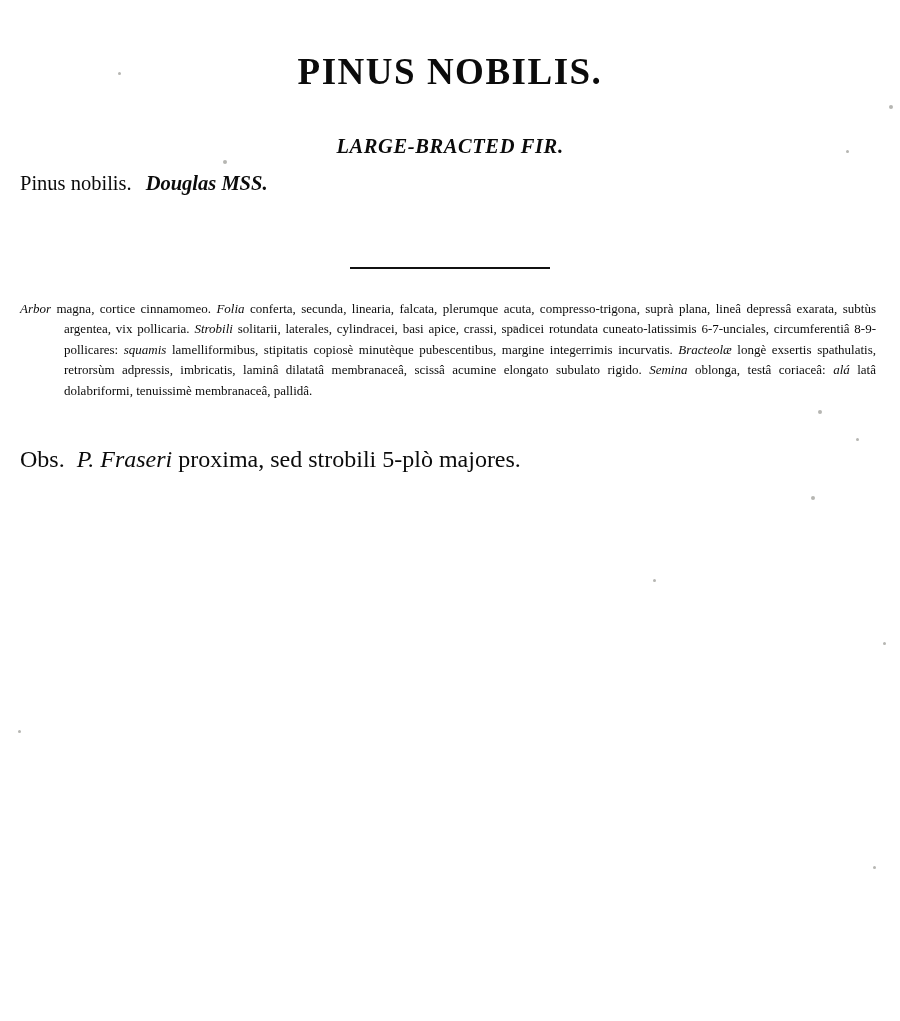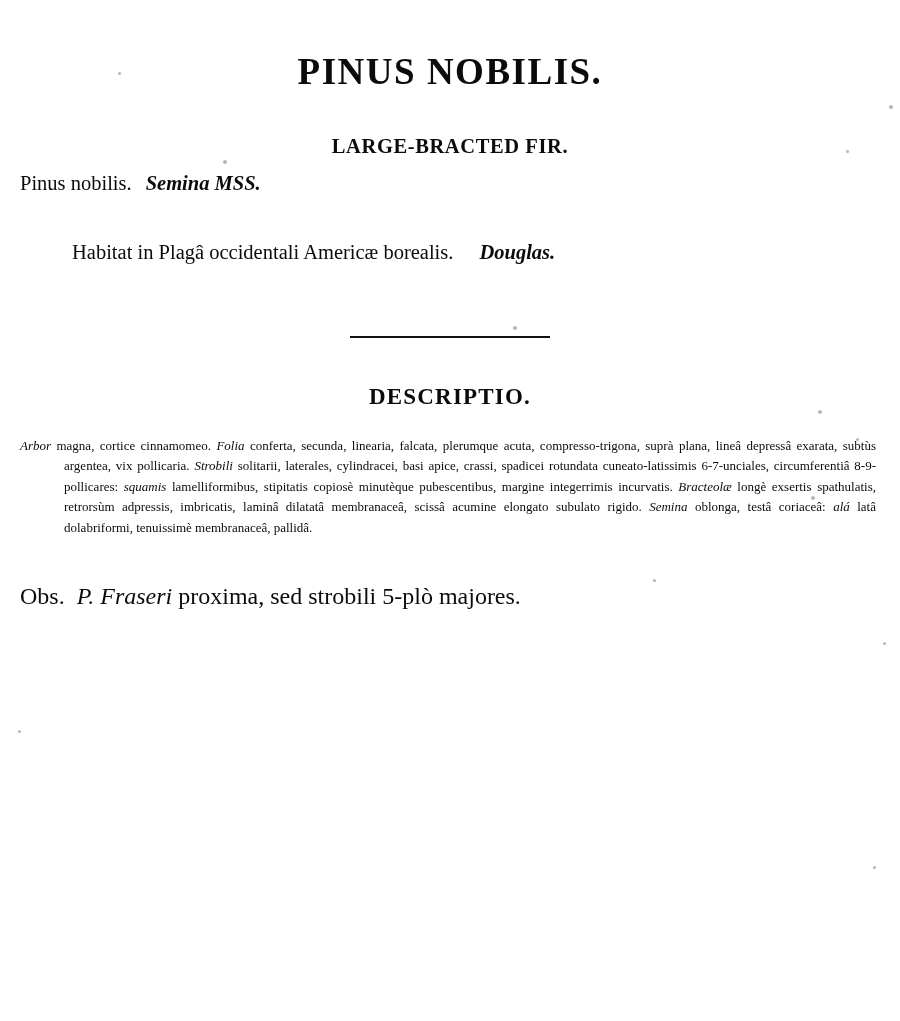--- a/index.html
+++ b/index.html
@@ -40,20 +40,21 @@
     margin: 30px 0 0 0;
     padding-top: 20px;
     font-family: "Liberation Serif", serif;
   }
   .subtitle {
     text-align: center;
     font-size: 20.5px;
     font-weight: 700;
     letter-spacing: .6px;
     margin: 42px 0 0 0;
+    font-style: italic;
   }
 
   
   .diagnosis {
     margin: 48px 0 0 0;
     font-size: 20.5px;
     line-height: 1.52;
     text-align: justify;
     padding-left: 2px;
     padding-right: 6px;
@@ -143,32 +144,28 @@
   <div class="speck" style="left:883px;top:612px;width:3px;height:3px;"></div>
   <div class="speck" style="left:18px;top:700px;width:3px;height:3px;"></div>
   <div class="speck" style="left:873px;top:836px;width:3px;height:3px;"></div>
 
   <h1 class="title">PINUS NOBILIS.</h1>
 
   <h2 class="subtitle">LARGE-BRACTED FIR.</h2>
 
 
   <div class="syn">
-    <span>Pinus nobilis.</span><span class="auth">Semina MSS.</span>
+    <span>Pinus nobilis.</span><span class="auth">Douglas MSS.</span>
   </div>
 
-  <div class="habitat">
-    <span>Habitat in Plagâ occidentali Americæ borealis.</span><span class="auth">Douglas.</span>
-  </div>
 
   <div class="rule-wrap">
     <span class="rule"></span>
   </div>
 
-  <h3 class="section-head">DESCRIPTIO.</h3>
 
   <div class="description">
     <i>Arbor</i><span> magna, cortice cinnamomeo.  </span><i>Folia</i><span> conferta, secunda, linearia, falcata, plerumque acuta, compresso-trigona, suprà plana, lineâ depressâ exarata, subtùs argentea, vix pollicaria.  </span><i>Strobili</i><span> solitarii, laterales, cylindracei, basi apice, crassi, spadicei rotundata cuneato-latissimis 6-7-unciales, circumferentiâ 8-9-pollicares: </span><i>squamis</i><span> lamelliformibus, stipitatis copiosè minutèque pubescentibus, margine integerrimis incurvatis.  </span><i>Bracteolæ</i><span> longè exsertis spathulatis, retrorsùm adpressis, imbricatis, laminâ dilatatâ membranaceâ, scissâ acumine elongato subulato rigido.  </span><i>Semina</i><span> oblonga, testâ coriaceâ: </span><i>alá</i><span> latâ dolabriformi, tenuissimè membranaceâ, pallidâ.</span>
   </div>
 
   <div class="obs">
     <span>Obs.</span><span class="sp">P. Fraseri</span><span> proxima, sed strobili 5-plò majores.</span>
   </div>
 
 </div>

